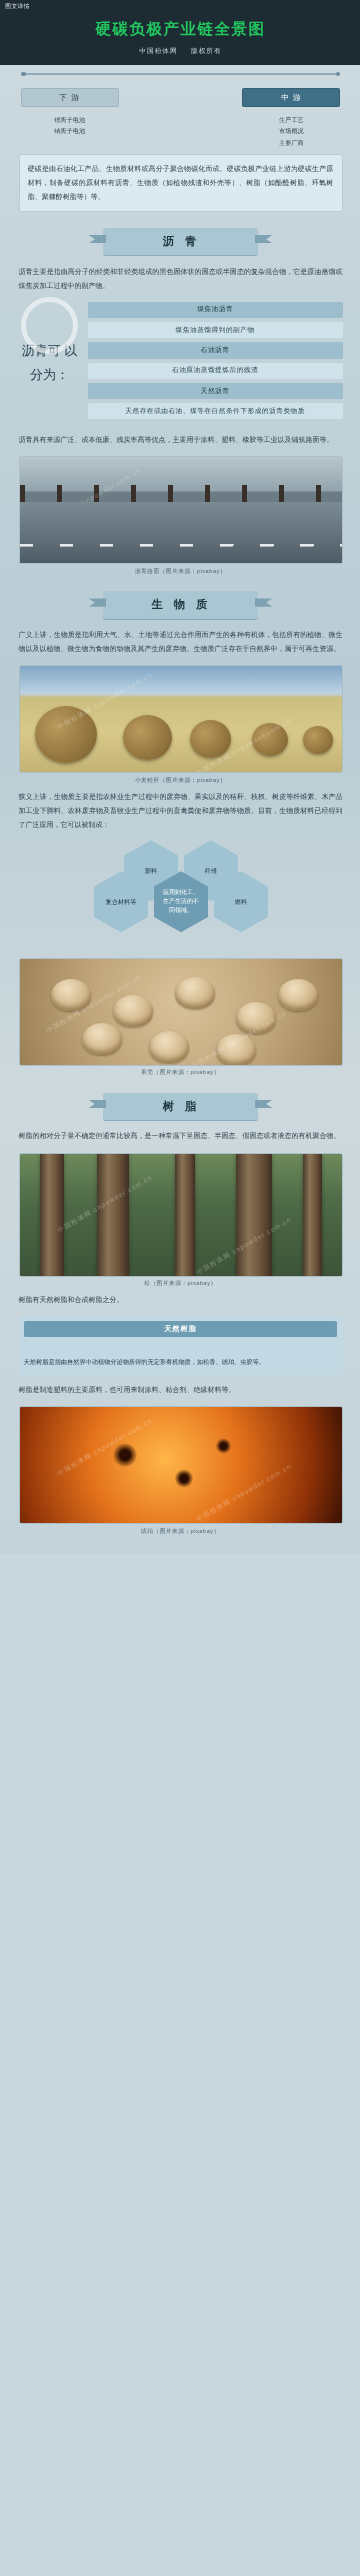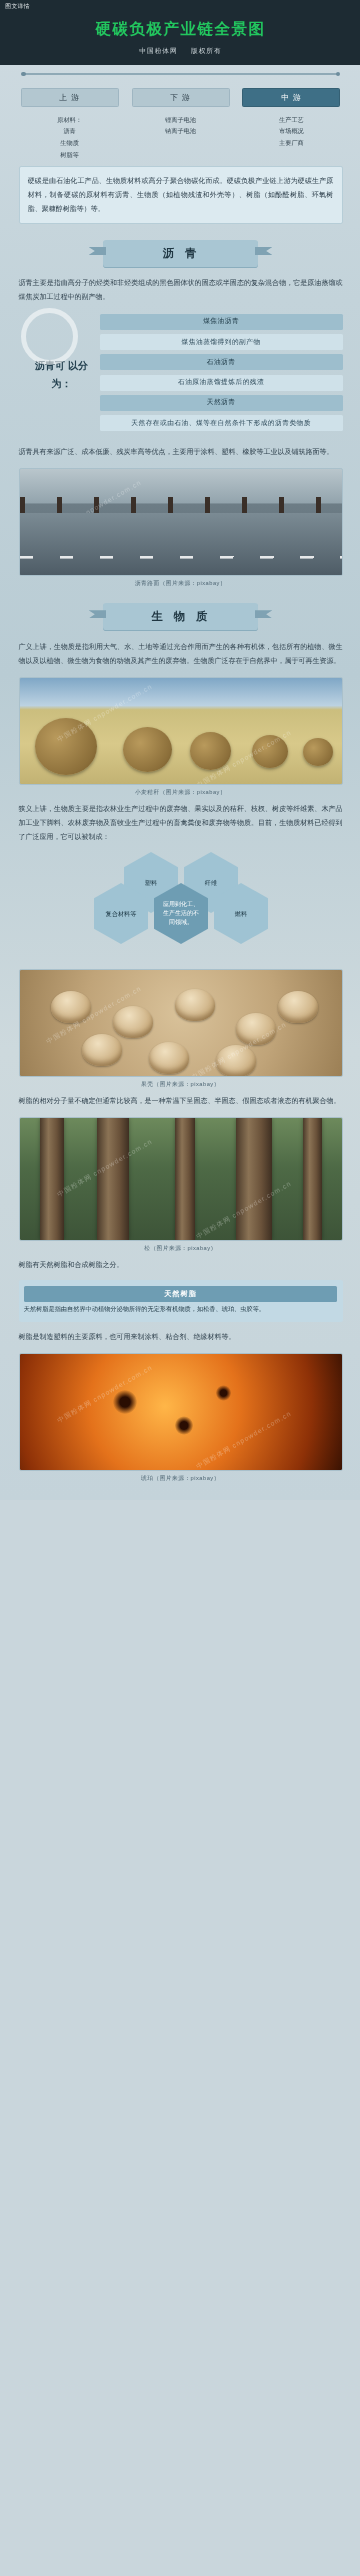--- a/index.html
+++ b/index.html
@@ -146,25 +146,24 @@
     margin: 9.3px 18.5px;
     display: flex;
     align-items: center;
     gap: 7.2px;
     position: relative;
   }
   .split-left {
     width: 62px;
     flex: 0 0 62px;
     text-align: center;
-    font-size: 10px;
+    font-size: 13px;
     line-height: 1.8;
     color: #23404f;
-    font-weight: bold;
-    margin-left: 12px;
+    font-weight: normal;
   }
   .split-ring {
     position: absolute;
     left: 2.1px; top: -5.2px;
     width: 57px; height: 57px;
     border: 5.2px solid #ffffff;
     border-radius: 50%;
     opacity: .55;
   }
   .split-right { flex: 1; }
@@ -287,21 +286,21 @@
     padding: 5.2px 5.2px 7.2px 5.2px;
   }
   .col-card h4 {
     text-align: center;
     font-size: 7.2px;
     letter-spacing: 1px;
     background: #6e9db3;
     color: #fff;
     padding: 3.1px 0;
     border-radius: 1.5px;
-    margin-bottom: 1px;
+    margin-bottom: 19px;
     font-weight: bold;
   }
   .col-card p {
     font-size: 6.2px;
     line-height: 1.9;
     color: #223b48;
     text-align: justify;
   }
 
   
@@ -327,29 +326,20 @@
   <div class="header">
     <h1>硬碳负极产业链全景图</h1>
     <div class="sub">
       <span>中国粉体网</span>
       <span>版权所有</span>
     </div>
   </div>
 
   <div class="chain-line"></div>
   <div class="chain">
-    <div class="chain-col">
-      <div class="chain-head">上 游</div>
-      <div class="chain-body">
-        <div>原材料：</div>
-        <div>沥青</div>
-        <div>生物质</div>
-        <div>树脂等</div>
-      </div>
-    </div>
     <div class="chain-col">
       <div class="chain-head">下 游</div>
       <div class="chain-body">
         <div>锂离子电池</div>
         <div>钠离子电池</div>
       </div>
     </div>
     <div class="chain-col">
       <div class="chain-head mid">中 游</div>
       <div class="chain-body">
@@ -425,20 +415,21 @@
       <div class="nut" style="left:62px;top:64px;"></div>
       <div class="nut" style="left:129px;top:72px;"></div>
       <div class="nut" style="left:196px;top:75px;"></div>
       <div class="nut" style="left:258px;top:20.6px;"></div>
       <div class="wm" style="left:20.6px; top:41px;">中国粉体网 cnpowder.com.cn</div>
       <div class="wm" style="left:165px; top:77px;">中国粉体网 cnpowder.com.cn</div>
     </div>
     <figcaption>果壳（图片来源：pixabay）</figcaption>
   </figure>
 
+  <div class="sec-title ribbon">树 脂</div>
   <div class="block">树脂的相对分子量不确定但通常比较高，是一种常温下呈固态、半固态、假固态或者液态的有机聚合物。</div>
 
   <figure>
     <div class="photo ph-trees" style="height:124px;">
       <div class="trunk" style="left:20.6px;"></div>
       <div class="trunk" style="left:77px;width:32px;"></div>
       <div class="trunk" style="left:155px;width:20.6px;"></div>
       <div class="trunk" style="left:216px;width:36px;"></div>
       <div class="trunk" style="left:283px;width:19.6px;"></div>
       <div class="wm" style="left:31px; top:46px;">中国粉体网 cnpowder.com.cn</div>

